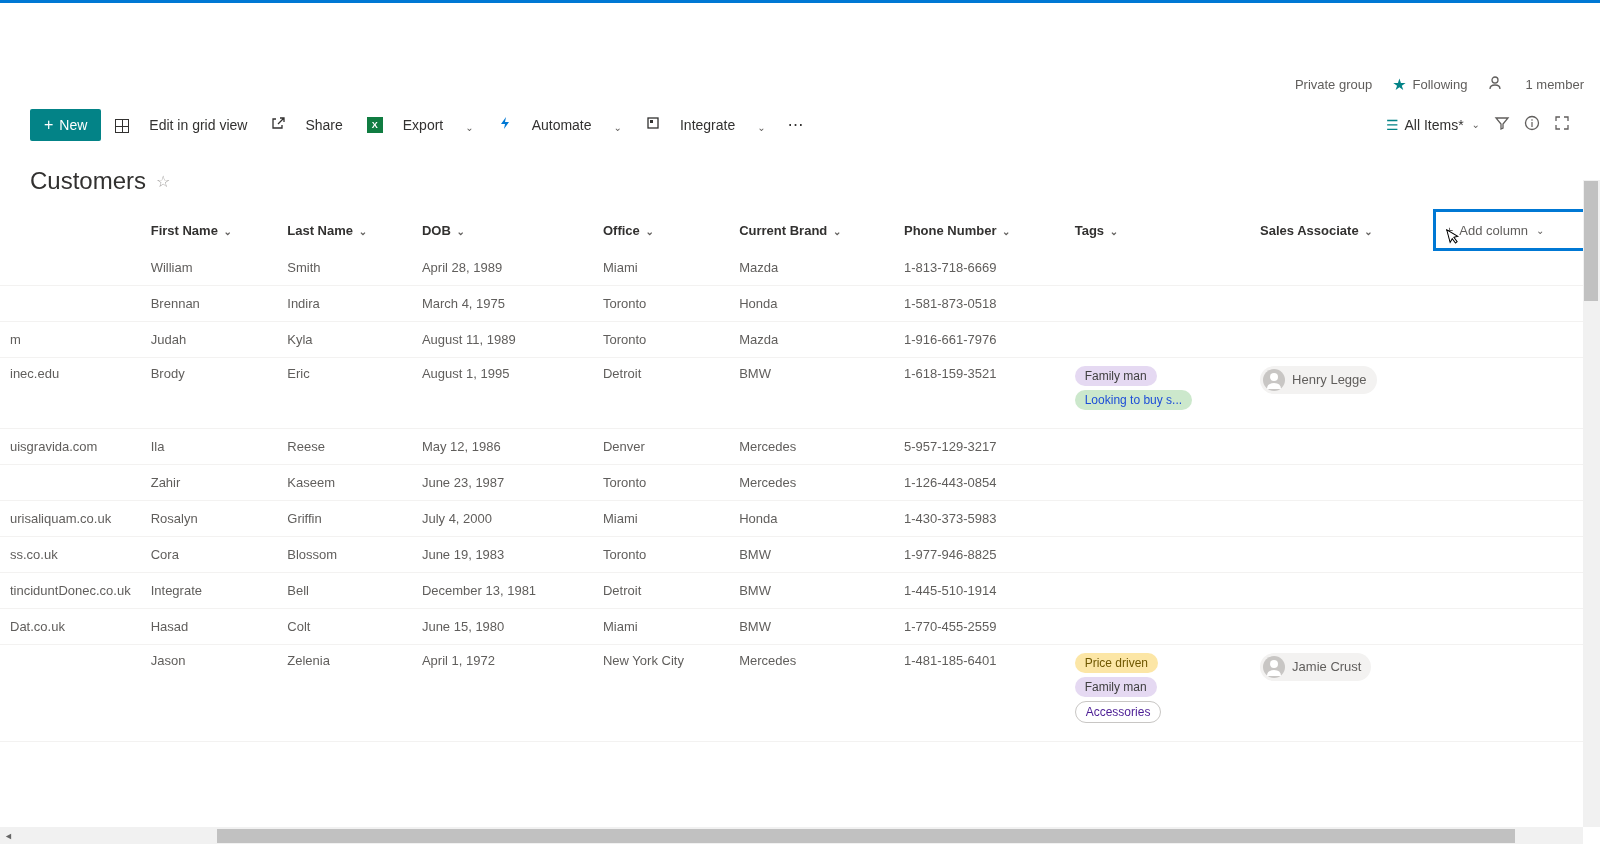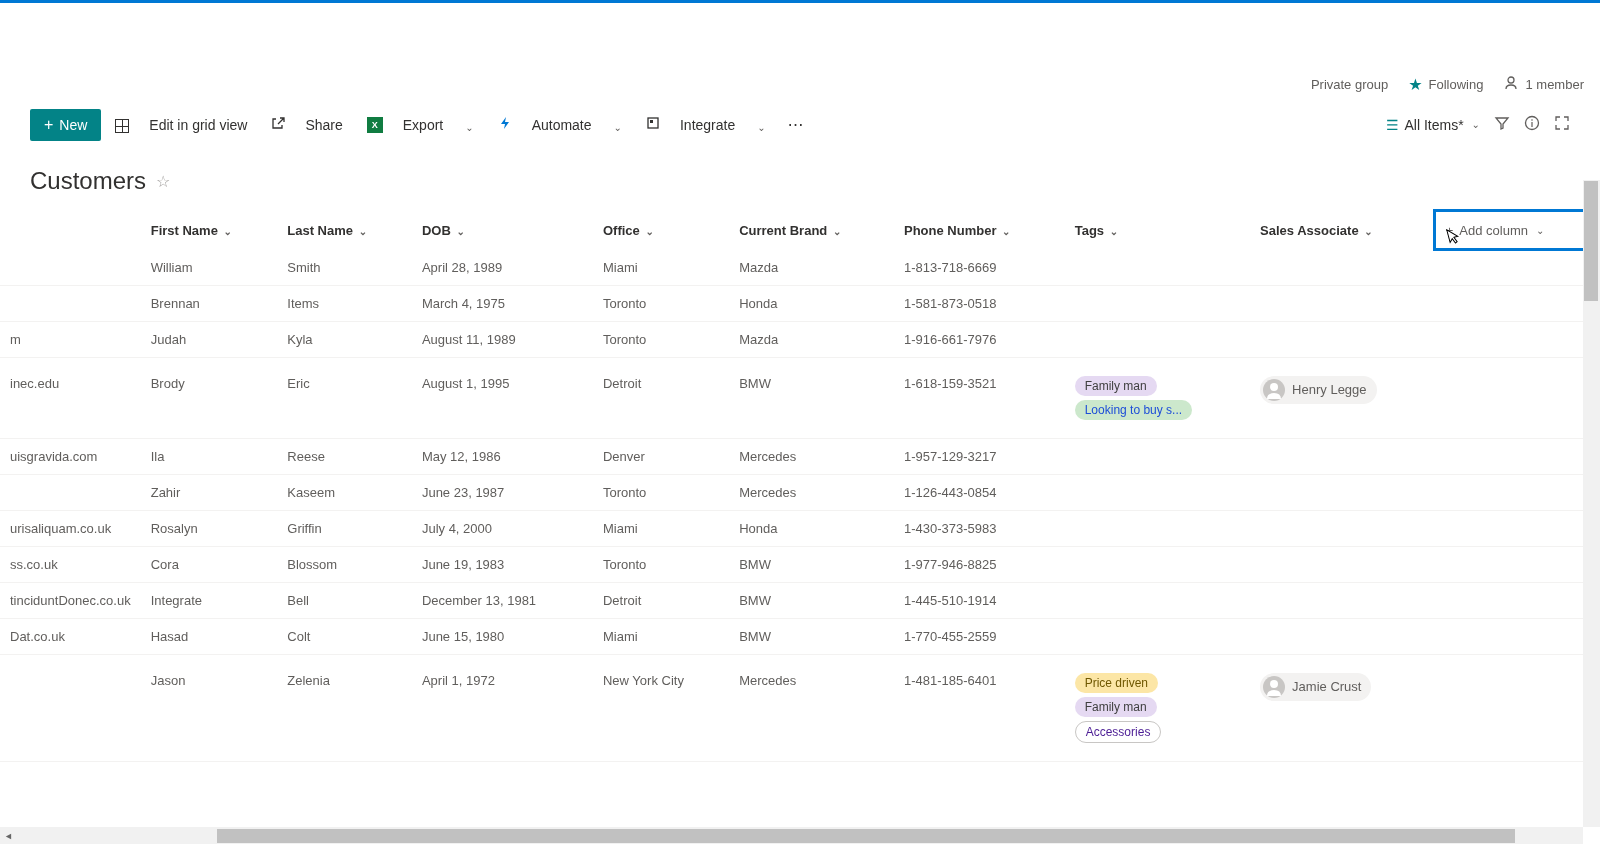--- a/index.html
+++ b/index.html
@@ -44,21 +44,21 @@
     }
     
     .star-filled {
       color: #038387;
       font-size: 16px;
     }
     
     .member-info {
       display: flex;
       align-items: center;
-      gap: 6px;
+      gap: 22px;
     }
     
     .toolbar {
       display: flex;
       align-items: center;
       padding: 0 30px;
       height: 44px;
       gap: 4px;
       border-bottom: 1px solid transparent;
     }
@@ -221,21 +221,21 @@
     
     td {
       padding: 10px 10px;
       font-size: 13px;
       color: #605e5c;
       border-bottom: 1px solid #f3f2f1;
       vertical-align: top;
     }
     
     tr.tall td {
-      padding-top: 18px;
+      padding-top: 8px;
       padding-bottom: 14px;
     }
     
     .email-col {
       width: 135px;
       overflow: hidden;
     }
     
     .tag {
       display: inline-block;
@@ -449,21 +449,21 @@
           <td>Miami</td>
           <td>Mazda</td>
           <td>1-813-718-6669</td>
           <td></td>
           <td></td>
           <td></td>
         </tr>
         <tr>
           <td class="email-col"></td>
           <td>Brennan</td>
-          <td>Items</td>
+          <td>Indira</td>
           <td>March 4, 1975</td>
           <td>Toronto</td>
           <td>Honda</td>
           <td>1-581-873-0518</td>
           <td></td>
           <td></td>
           <td></td>
         </tr>
         <tr>
           <td class="email-col">m</td>
@@ -499,21 +499,21 @@
           </td>
           <td></td>
         </tr>
         <tr>
           <td class="email-col">uisgravida.com</td>
           <td>Ila</td>
           <td>Reese</td>
           <td>May 12, 1986</td>
           <td>Denver</td>
           <td>Mercedes</td>
-          <td>1-957-129-3217</td>
+          <td>5-957-129-3217</td>
           <td></td>
           <td></td>
           <td></td>
         </tr>
         <tr>
           <td class="email-col"></td>
           <td>Zahir</td>
           <td>Kaseem</td>
           <td>June 23, 1987</td>
           <td>Toronto</td>

